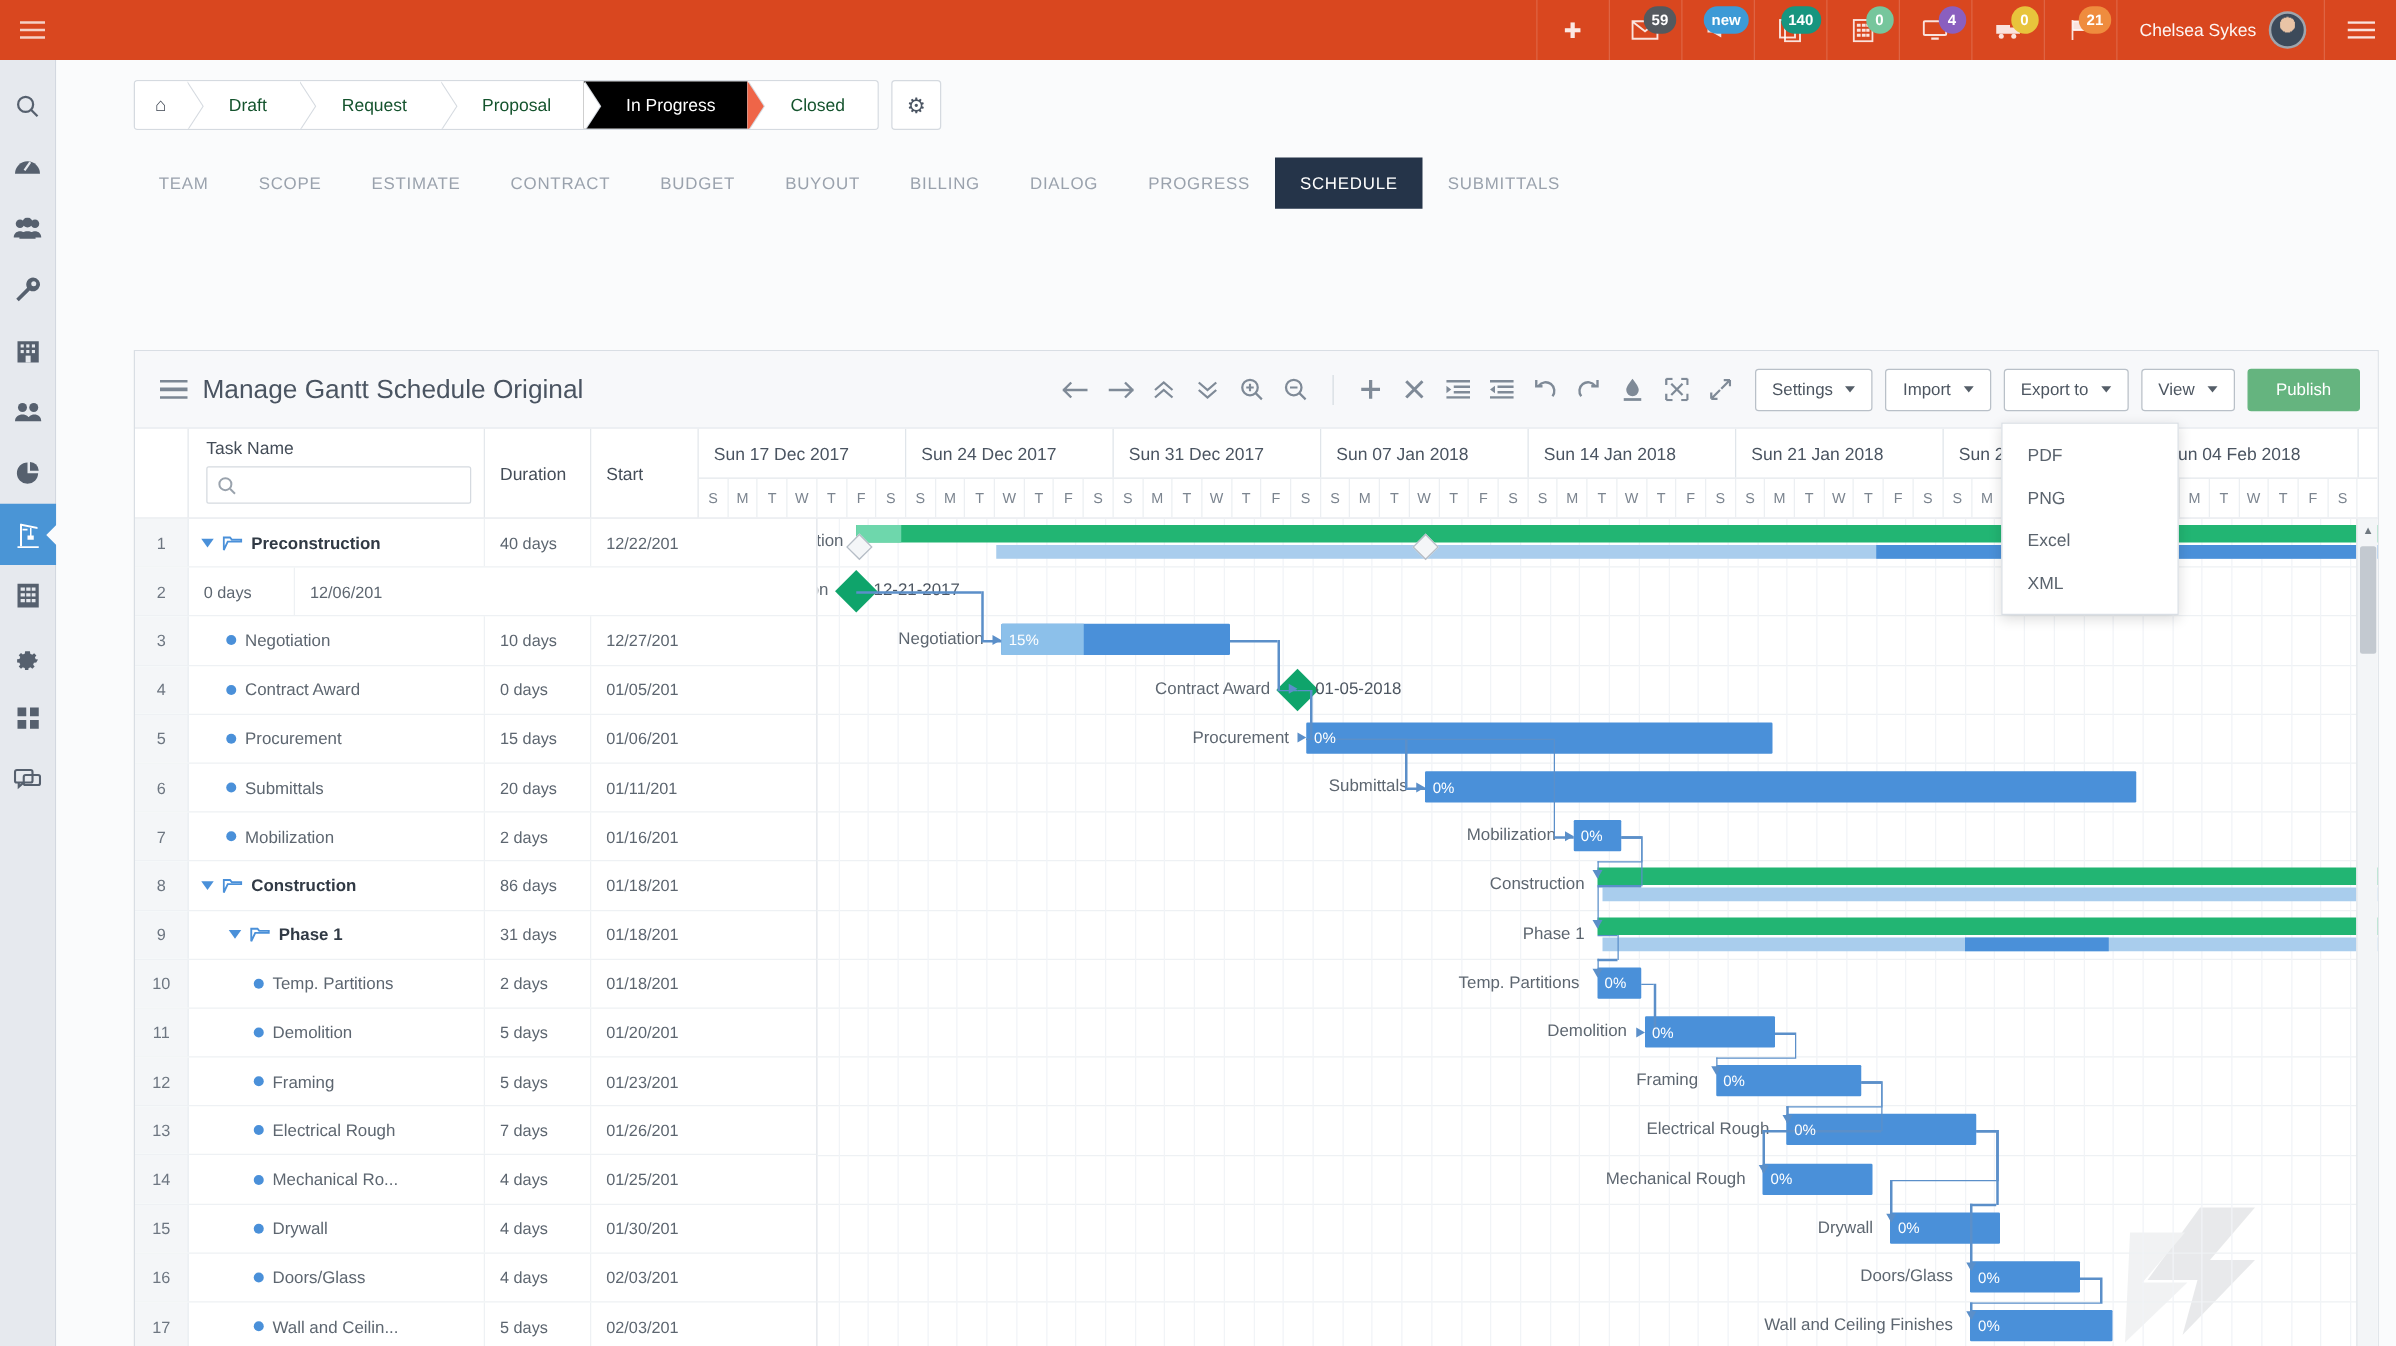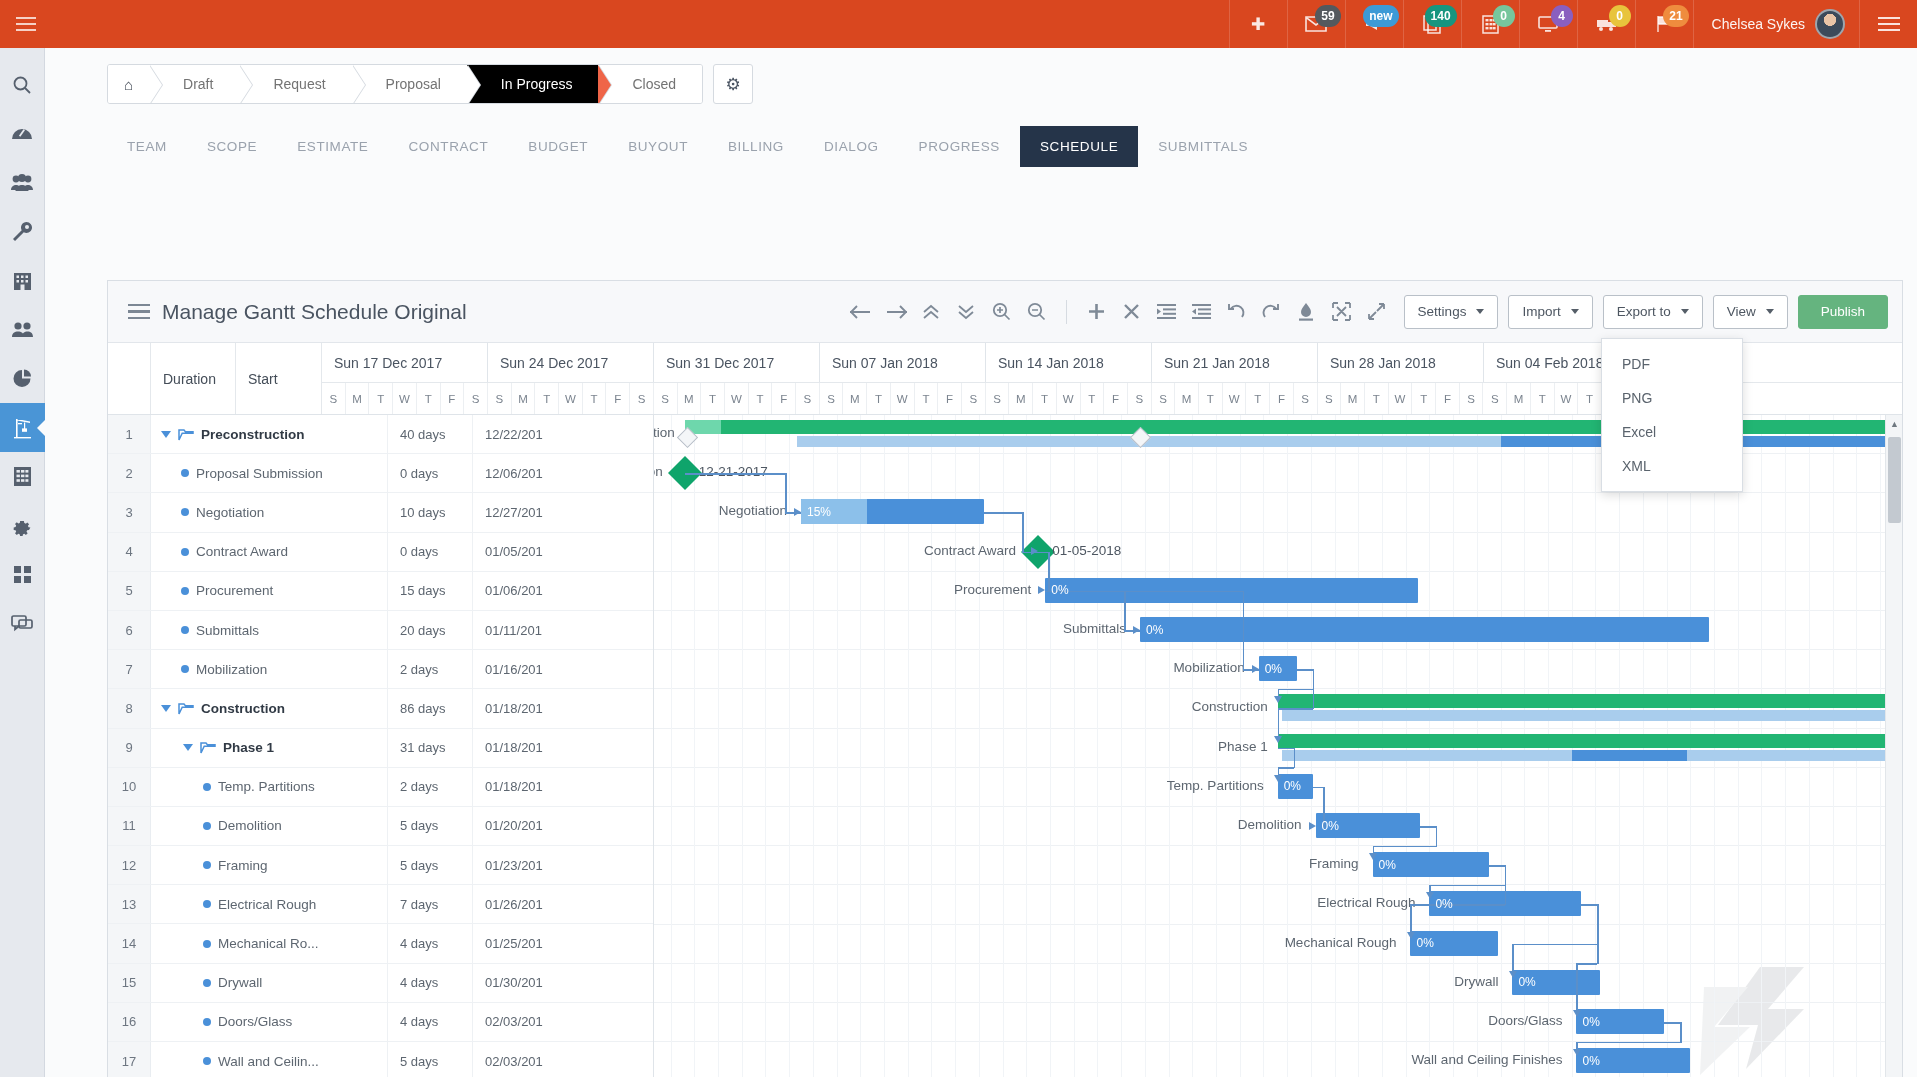--- a/index.html
+++ b/index.html
@@ -73,21 +73,21 @@
   .bc-link { font-size: 13px; color: #4a90d9; cursor: pointer; }
   .bc-sep { font-size: 15px; color: #b4bcc6; }
   .bc-title { font-size: 23px; color: #8b949f; }
   .bc-star { font-size: 22px; color: #2f8fd4; cursor: pointer; margin-left: 2px; }
 
   
   .wf { display: flex; align-items: center; padding: 16px 0 0 62px; gap: 10px; }
   .wf-box { display: flex; height: 40px; border: 1px solid #d5dae0; background: #fff; border-radius: 3px; overflow: hidden; }
   .wf-step {
     position: relative; display: flex; align-items: center; justify-content: center;
-    padding: 0 26px; font-size: 14px; color: #737373; background: #fff; cursor: pointer;
+    padding: 0 26px; font-size: 14px; color: #14532d; background: #fff; cursor: pointer;
   }
   .wf-step + .wf-step { padding-left: 34px; }
   .wf-step::after {
     content: ""; position: absolute; right: -13px; top: 0; width: 0; height: 0; z-index: 2;
     border-top: 20px solid transparent; border-bottom: 20px solid transparent; border-left: 13px solid #fff;
   }
   .wf-step::before {
     content: ""; position: absolute; right: -14px; top: 0; width: 0; height: 0; z-index: 1;
     border-top: 20px solid transparent; border-bottom: 20px solid transparent; border-left: 13px solid #d5dae0;
   }
@@ -565,20 +565,29 @@
       </button>
       <button class="btn">
         <span>View</span>
         <span class="caret"></span>
       </button>
       <button class="btn publish">Publish</button>
     </div>
 
     <div class="grid-head">
       <div class="gh-num"></div>
+      <div class="gh-name">
+        <div class="lbl">Task Name</div>
+        <div class="gh-search">
+          <svg width="15" height="15" viewBox="0 0 15 15">
+              <circle cx="6.3" cy="6.3" r="4.8" fill="none" stroke="#9aa3ad" stroke-width="1.6"></circle>
+              <path d="M10 10l4 4" stroke="#9aa3ad" stroke-width="1.6"></path>
+            </svg>
+        </div>
+      </div>
       <div class="gh-col">Duration</div>
       <div class="gh-col start">Start</div>
       <div class="tl-head">
         <div class="tl-weeks" id="tl-weeks">
             <div class="tl-week" style="width: 166px;">Sun 17 Dec 2017</div>
             <div class="tl-week" style="width: 166px;">Sun 24 Dec 2017</div>
             <div class="tl-week" style="width: 166px;">Sun 31 Dec 2017</div>
             <div class="tl-week" style="width: 166px;">Sun 07 Jan 2018</div>
             <div class="tl-week" style="width: 166px;">Sun 14 Jan 2018</div>
             <div class="tl-week" style="width: 166px;">Sun 21 Jan 2018</div>
@@ -657,24 +666,20 @@
                   <path d="M1 12V2h5l1.4 1.7H15v1.6H4.2L1 12z" fill="none" stroke="#4a90d9" stroke-width="1.5"></path>
                 </svg>
               </div>
               <span>Preconstruction</span>
             </div>
             <div class="r-dur">40 days</div>
             <div class="r-start">12/22/201</div>
           </div>
           <div class="row">
             <div class="r-num">2</div>
-            <div class="r-name" style="padding-left: 30px;">
-              <div class="r-dot"></div>
-              <span>Proposal Submission</span>
-            </div>
             <div class="r-dur">0 days</div>
             <div class="r-start">12/06/201</div>
           </div>
           <div class="row">
             <div class="r-num">3</div>
             <div class="r-name" style="padding-left: 30px;">
               <div class="r-dot"></div>
               <span>Negotiation</span>
             </div>
             <div class="r-dur">10 days</div>

